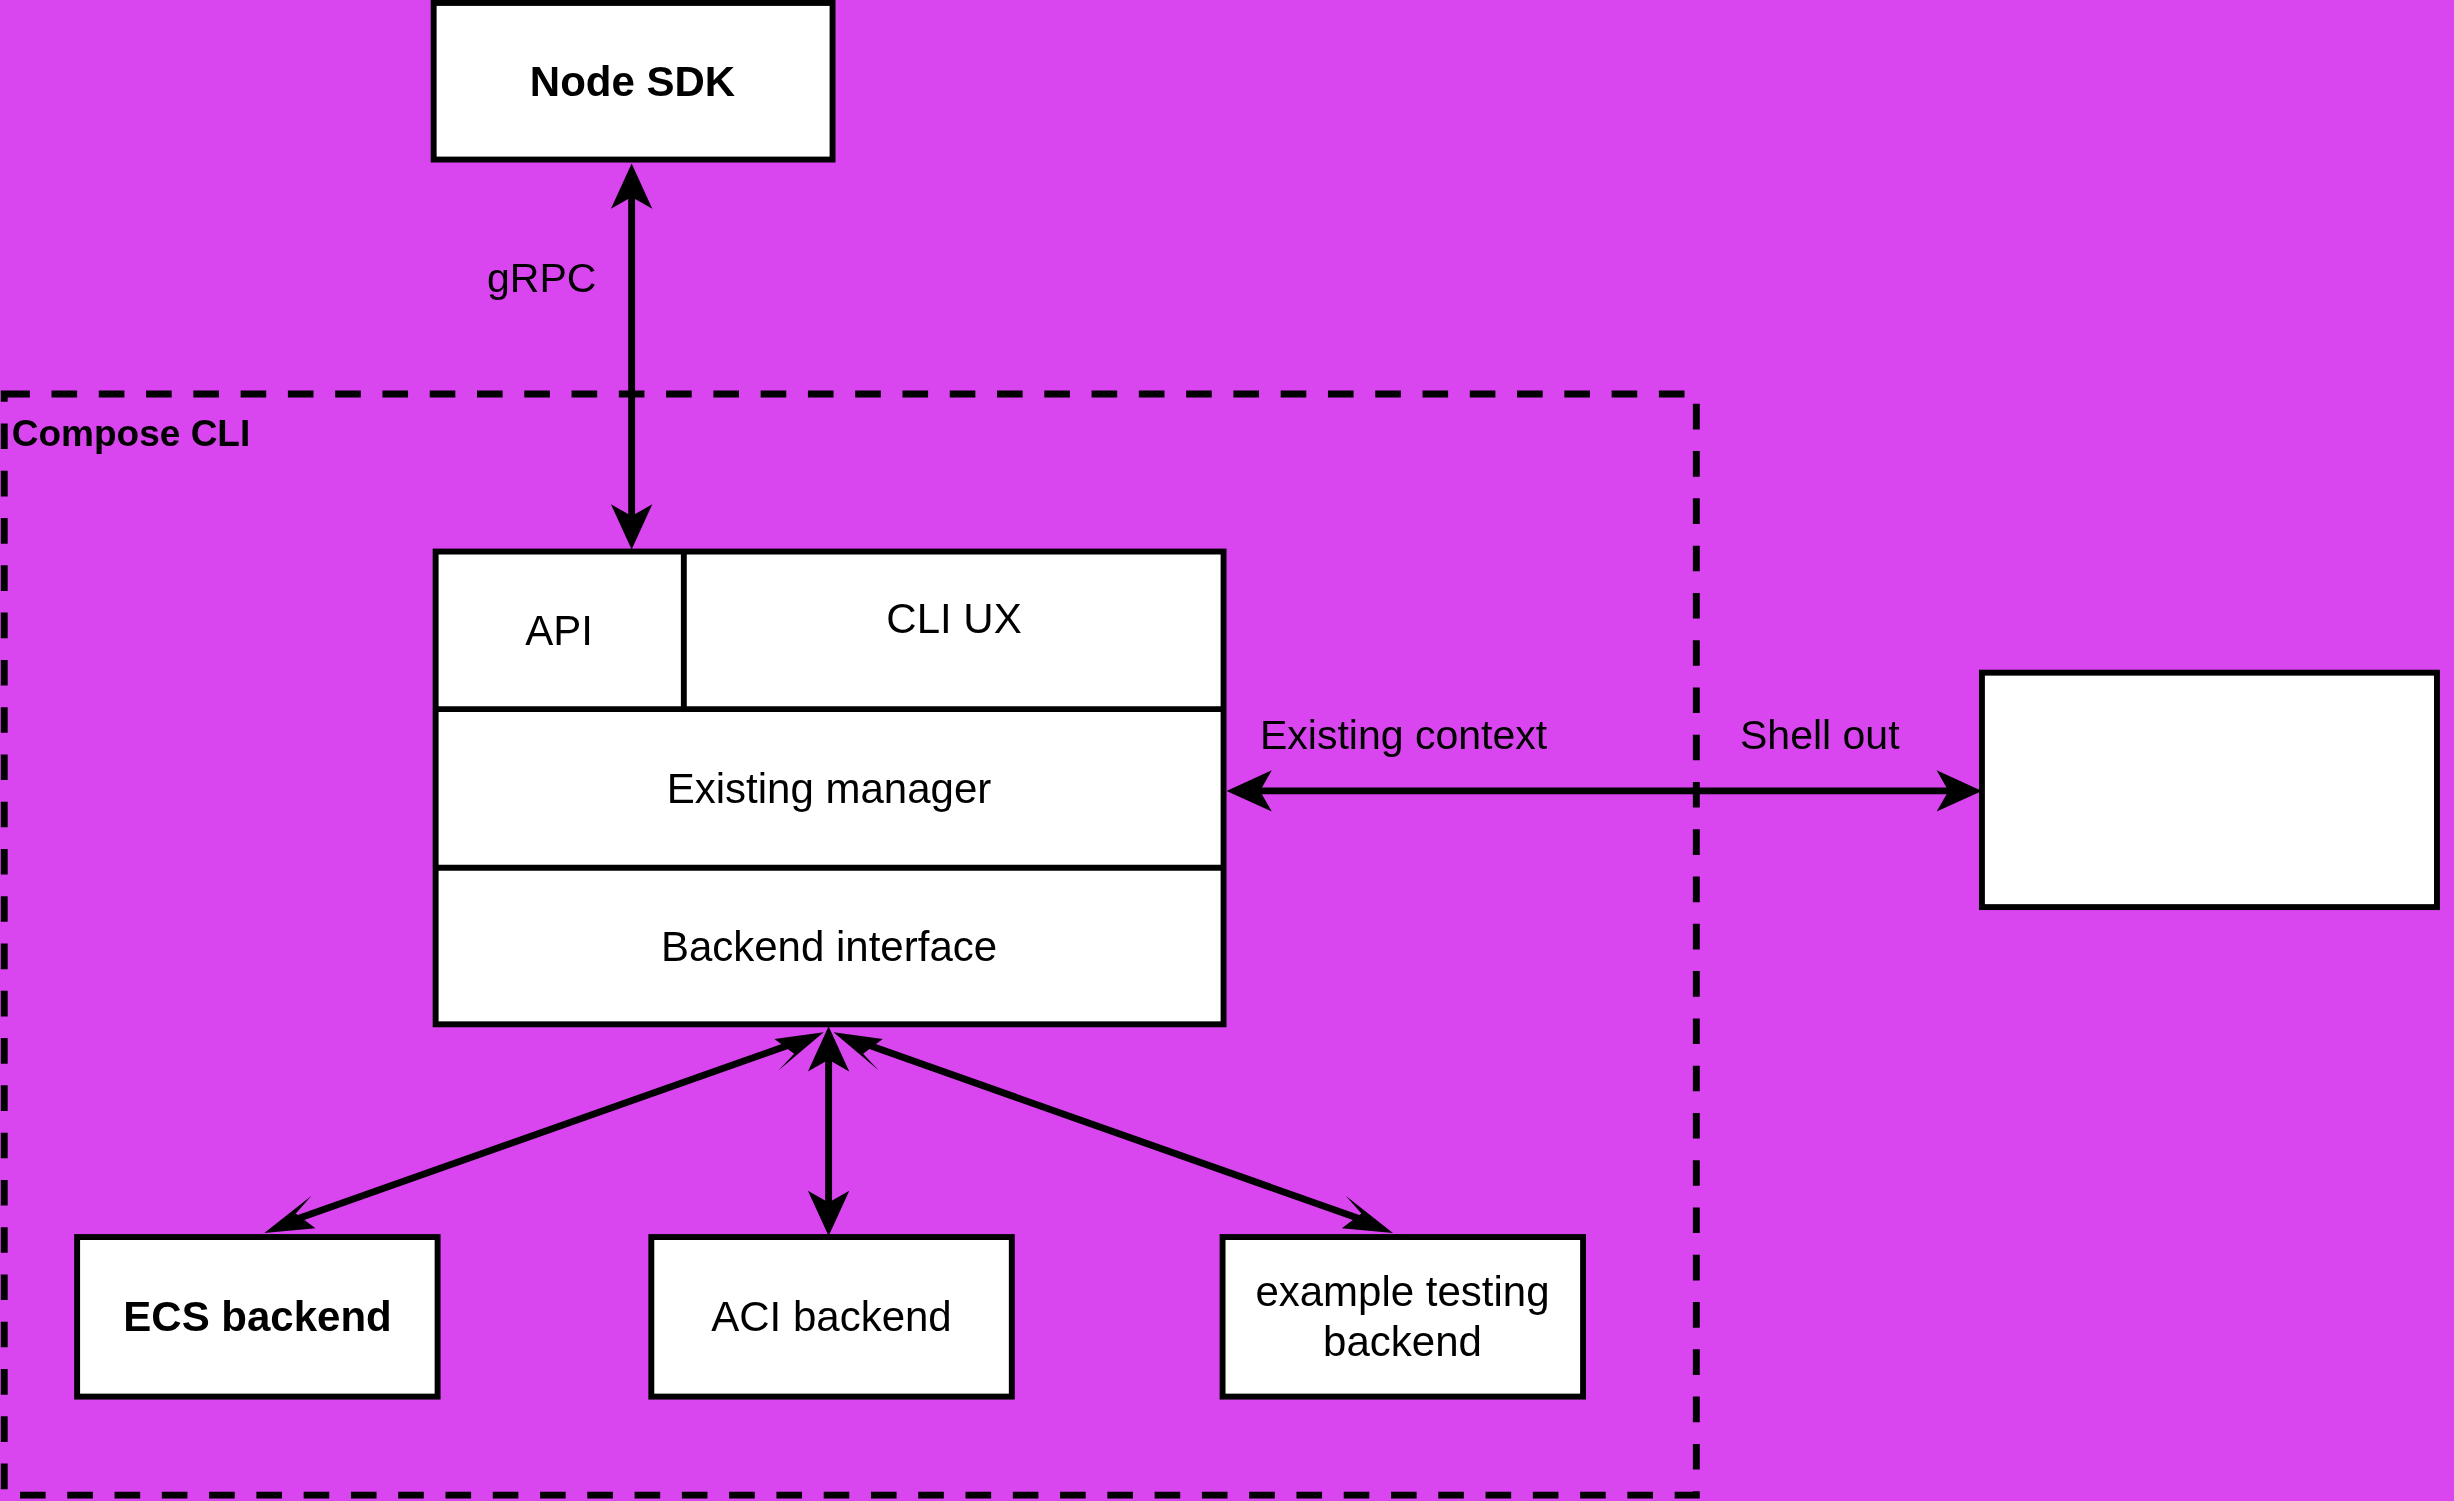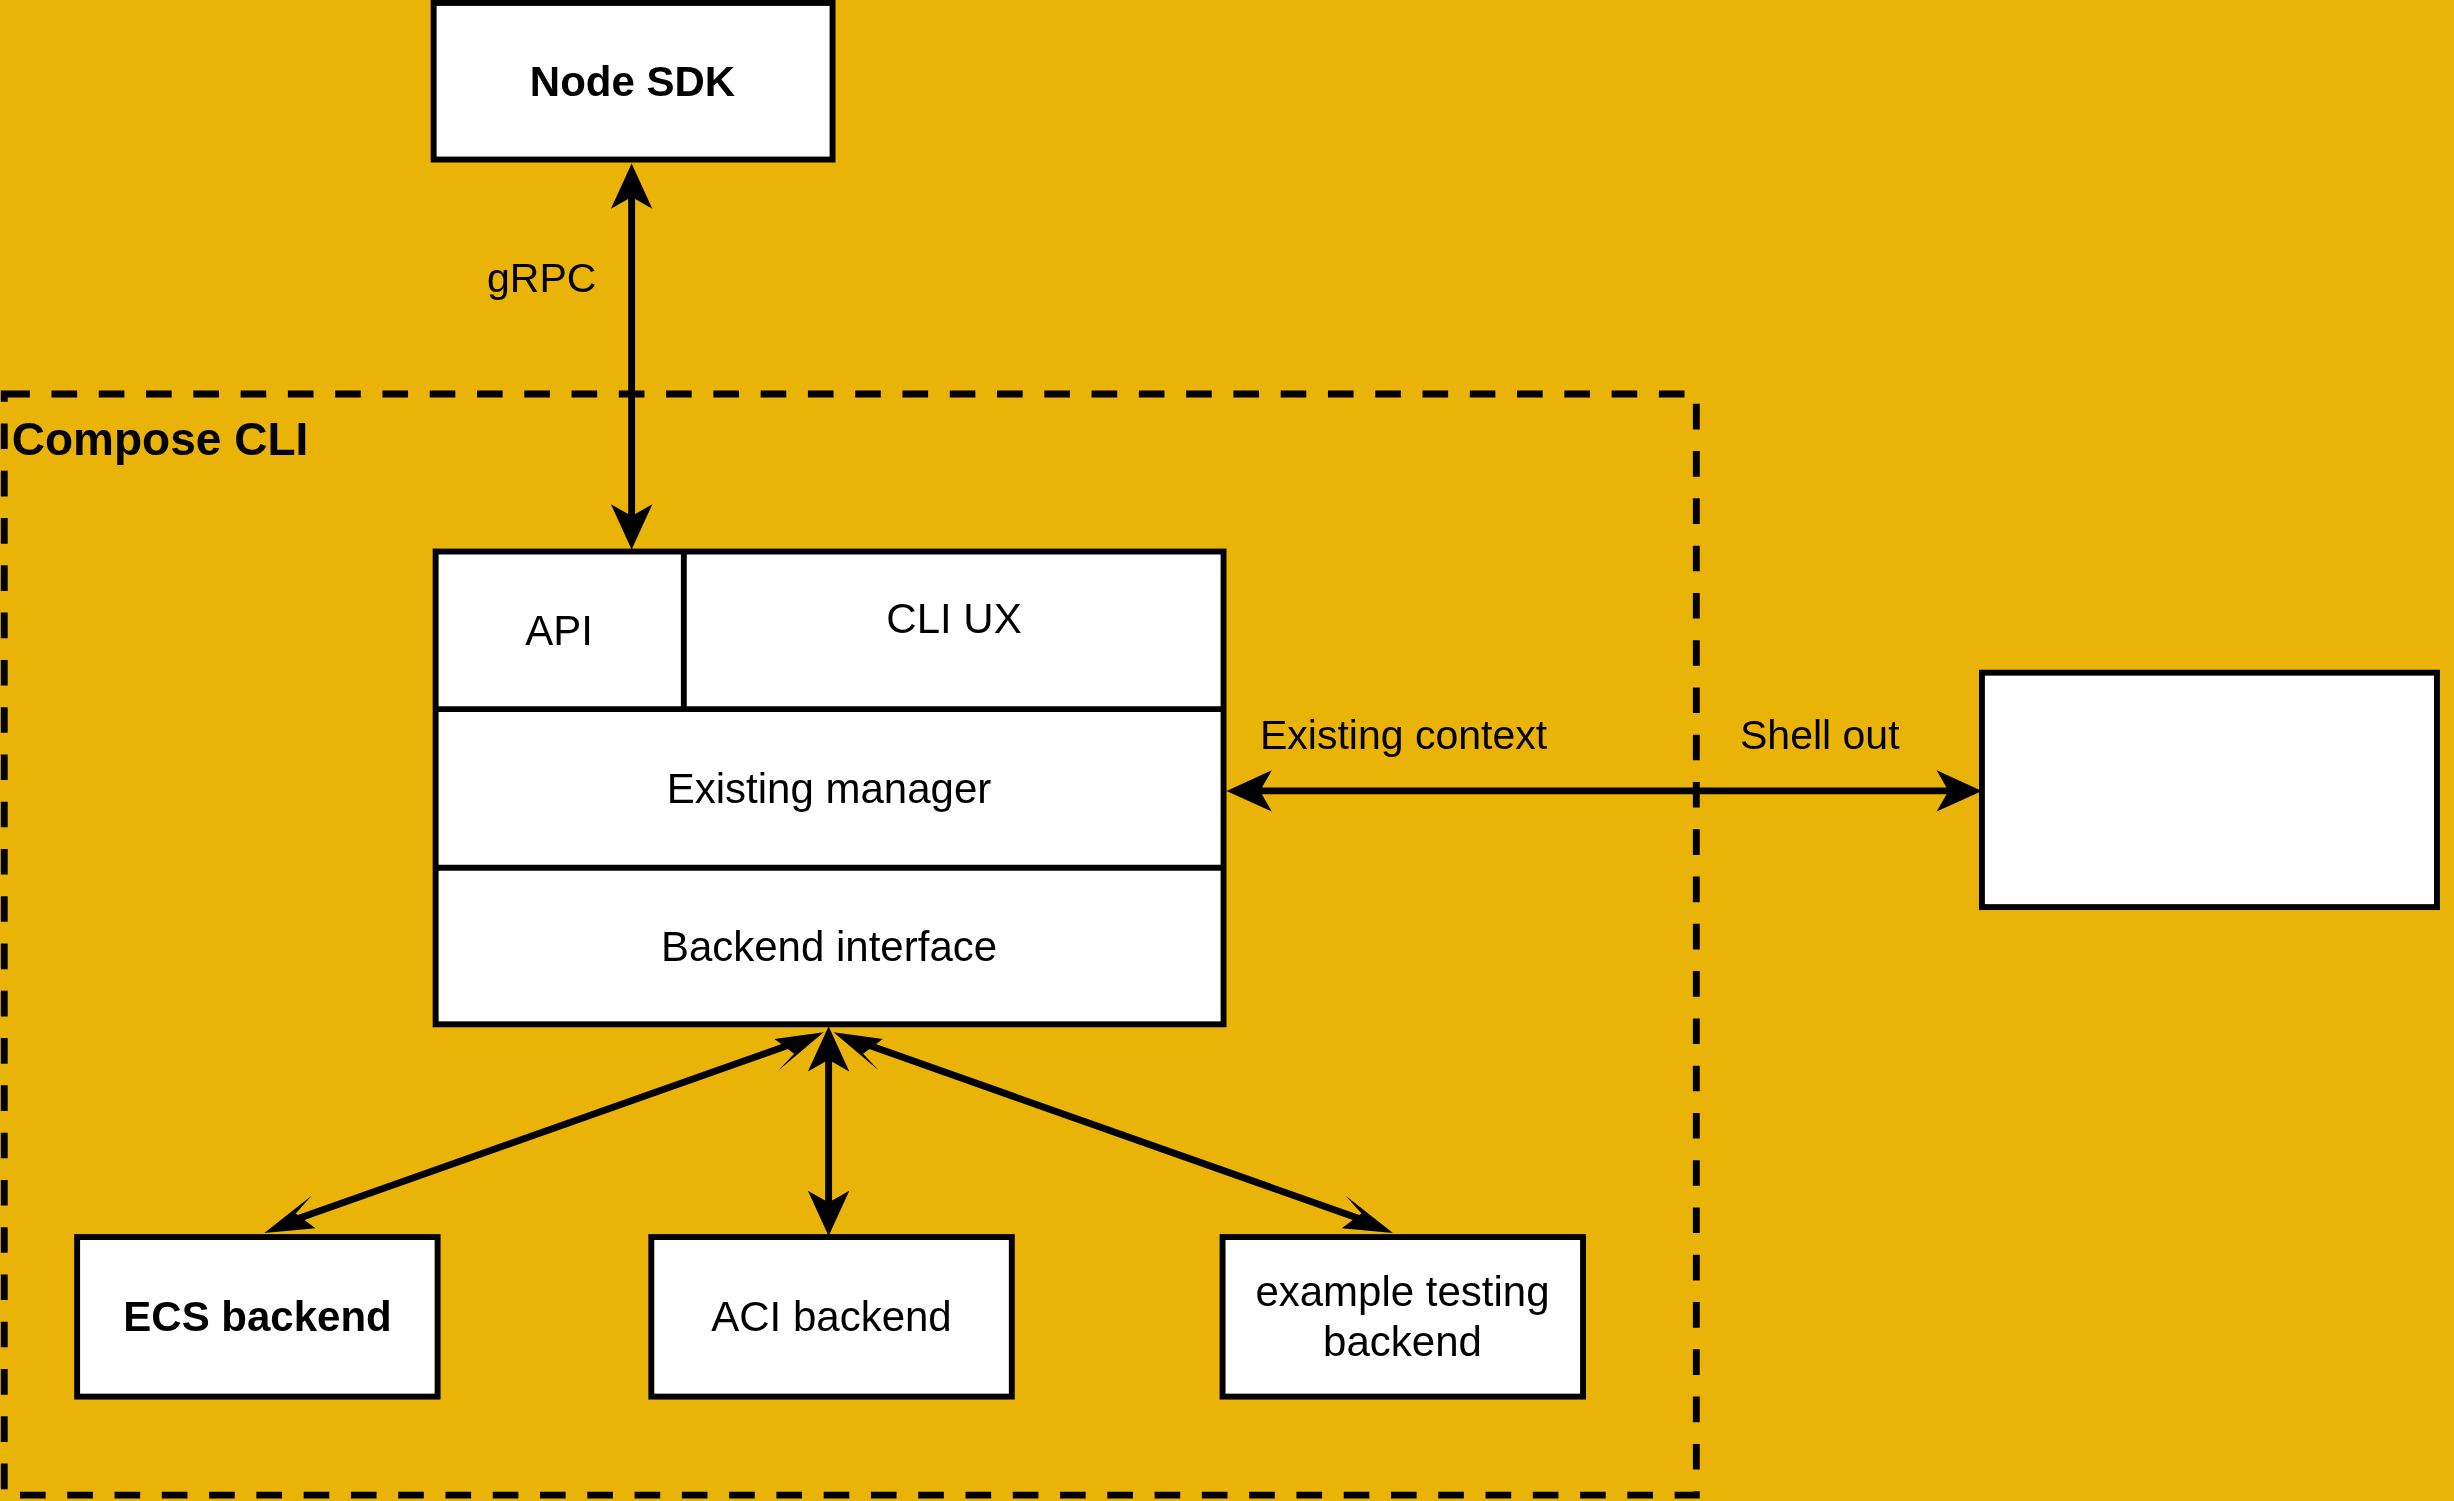--- a/index.html
+++ b/index.html
@@ -4,21 +4,21 @@
 <style>
   html, body {
     margin: 0;
     padding: 0;
     background: #ffffff;
   }
   #canvas {
     position: relative;
     width: 2455px;
     height: 1501px;
-    background: #eab308;
+    background: #d946ef;
     font-family: "Liberation Sans", sans-serif;
   }
   svg.layer {
     position: absolute;
     top: 0;
     left: 0;
     width: 2455px;
     height: 1501px;
     overflow: visible;
   }
@@ -58,21 +58,21 @@
     text-align: center;
   }
   .node-label.bold {
     font-weight: bold;
   }
   .edge-label {
     font-size: 41px;
     font-weight: normal;
   }
   .group-label {
-    font-size: 46px;
+    font-size: 37px;
     font-weight: bold;
   }
   .centerbox {
     position: absolute;
     display: flex;
     align-items: center;
     justify-content: center;
     text-align: center;
   }
 </style>

